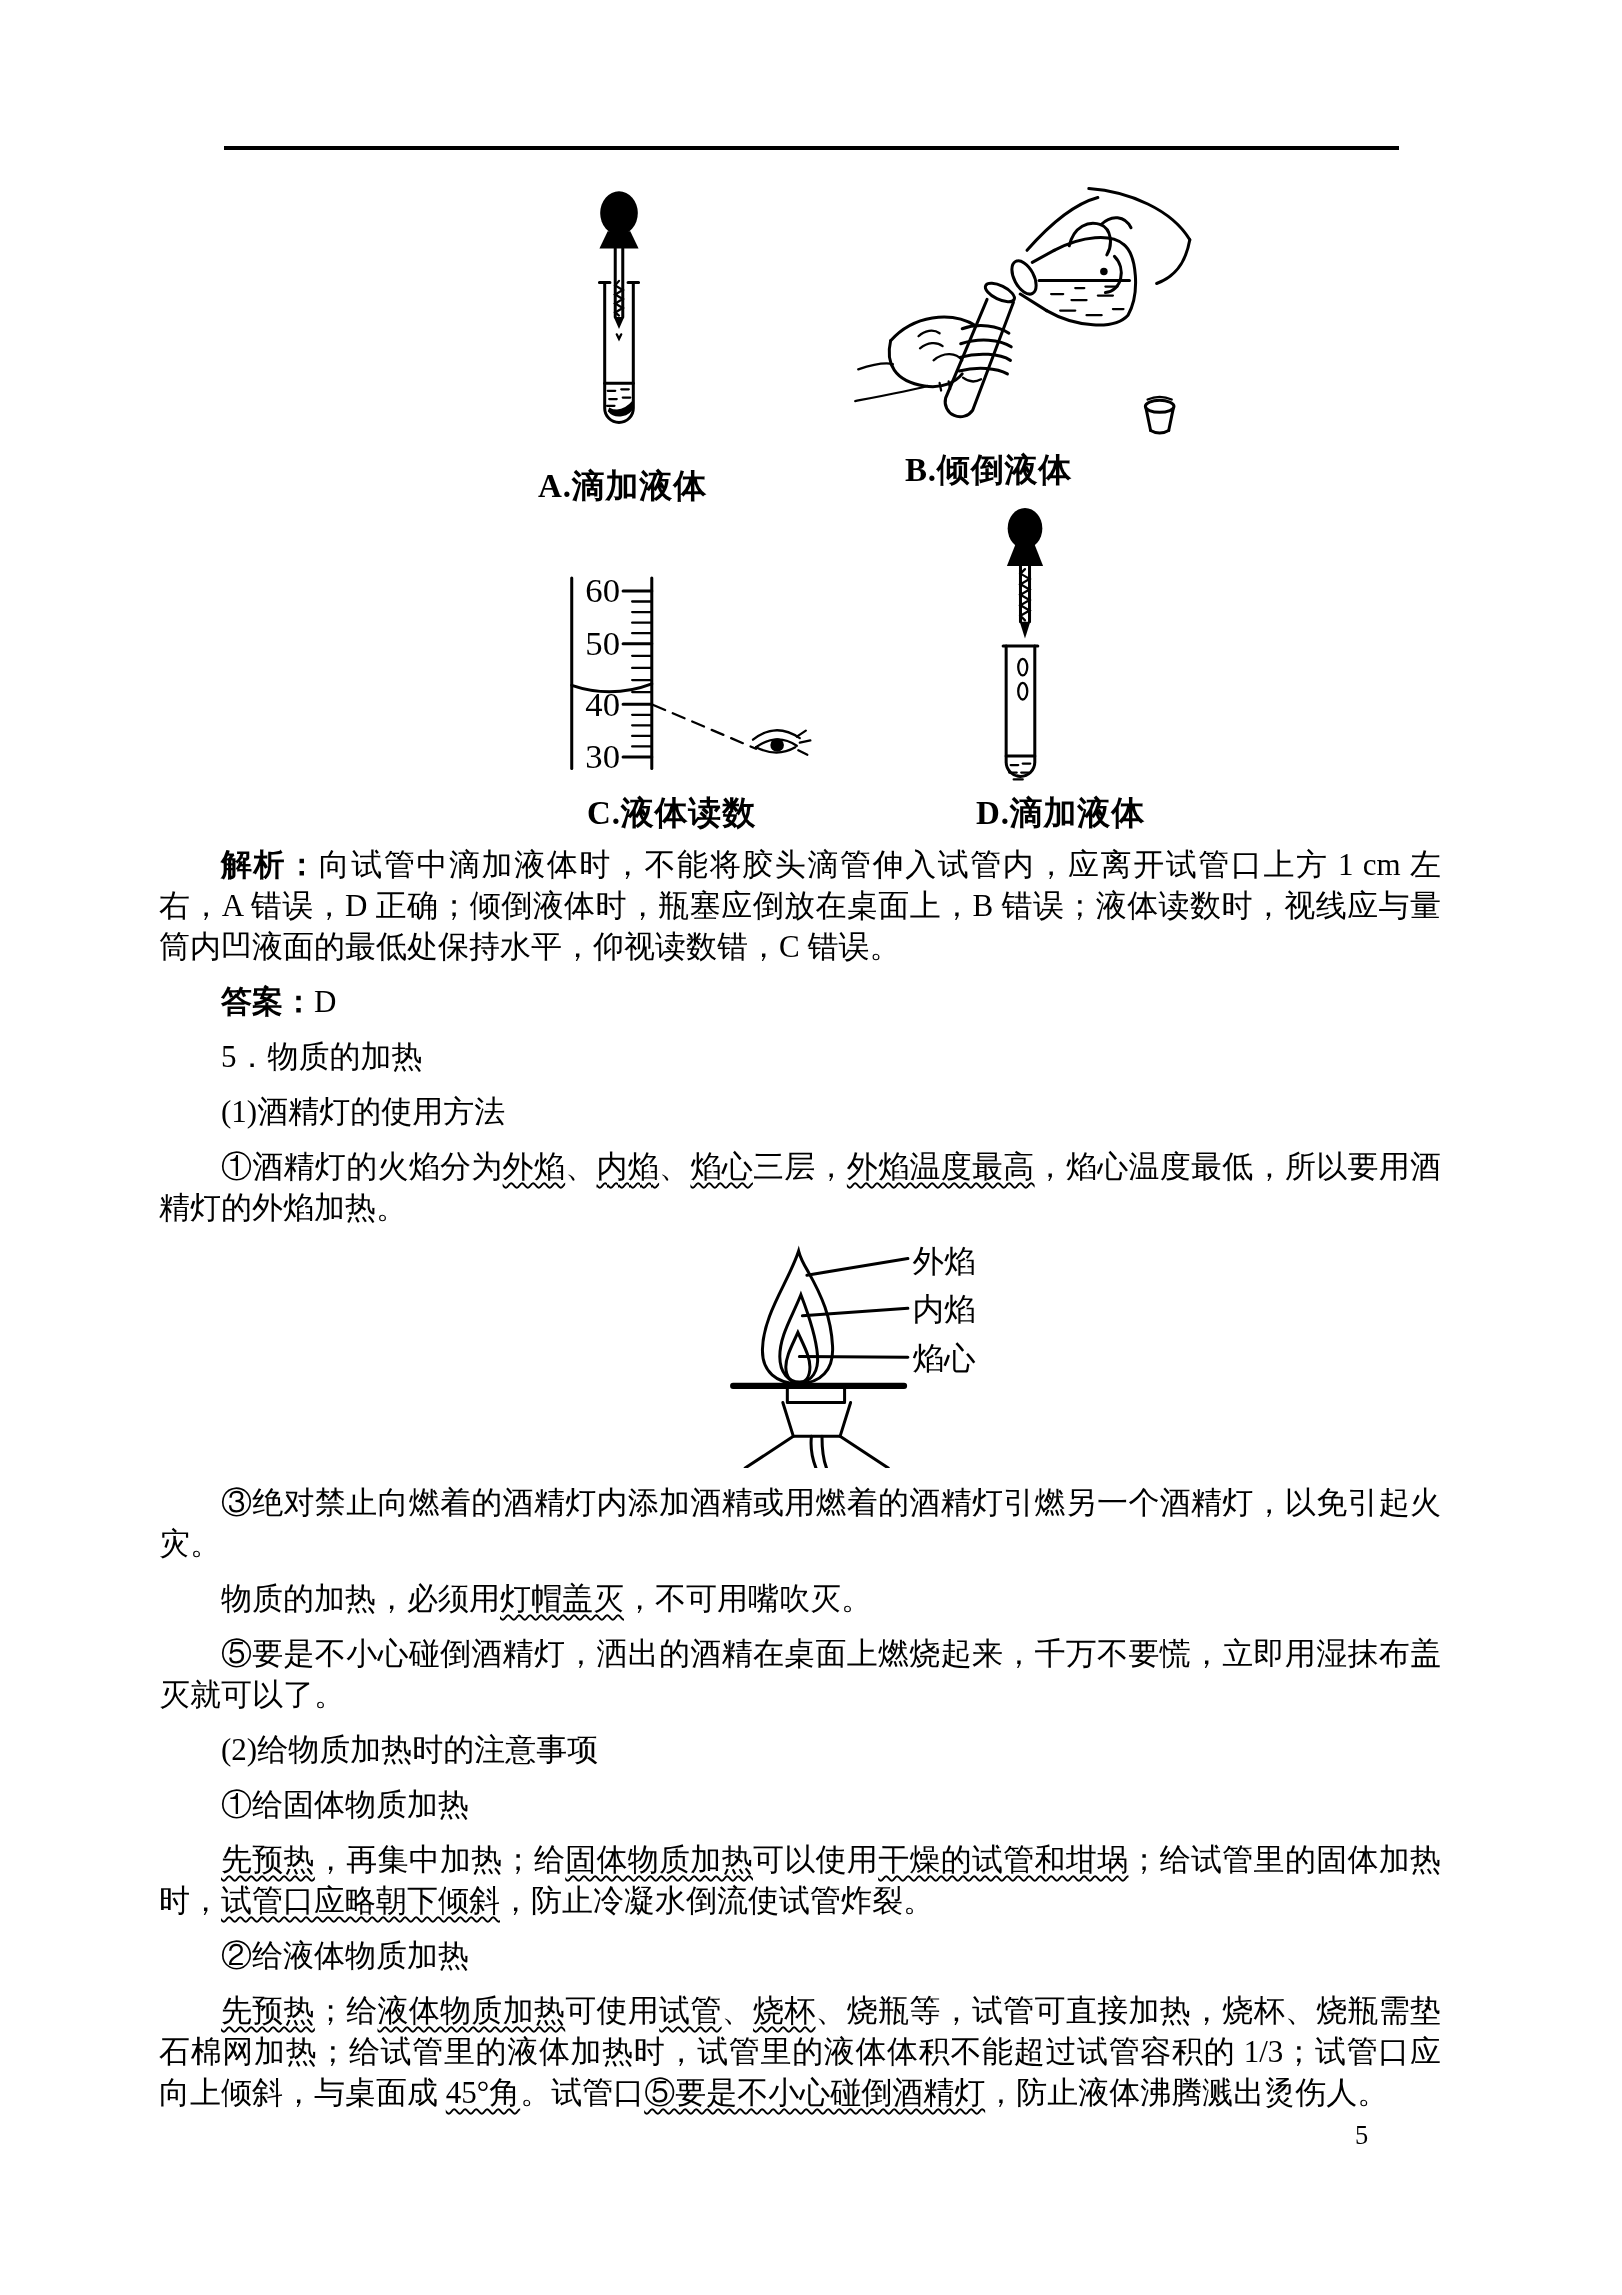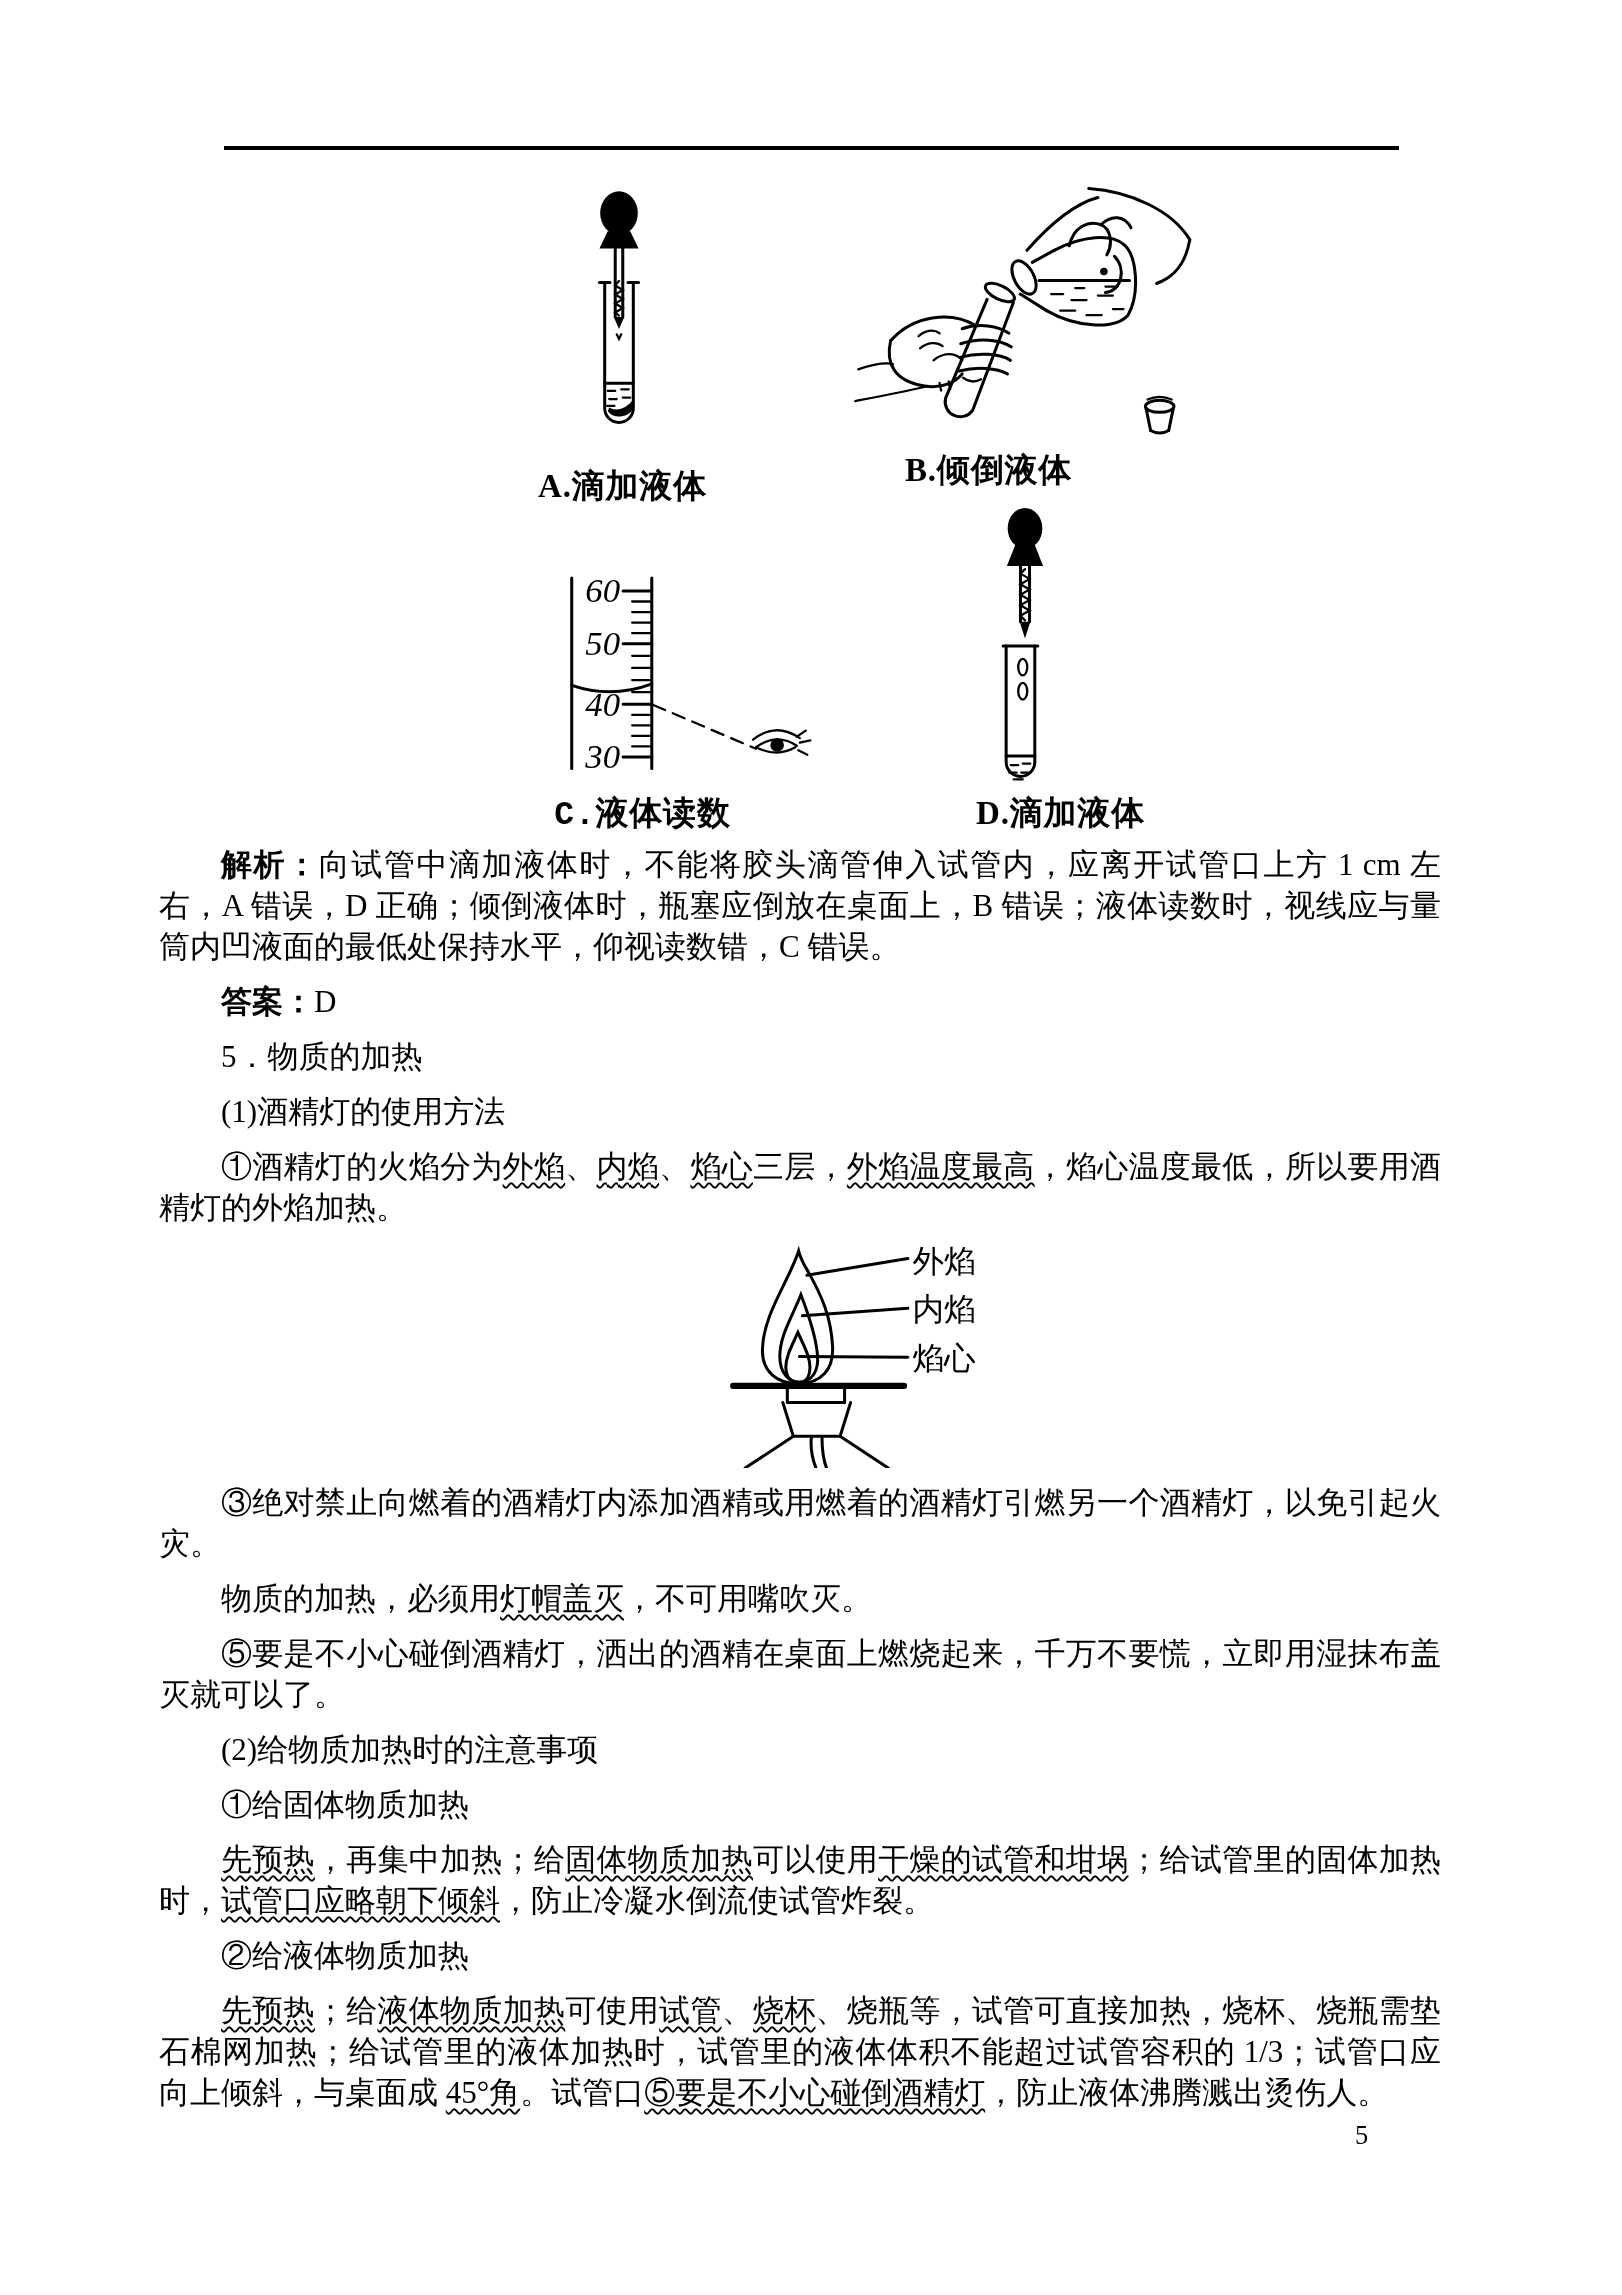--- a/index.html
+++ b/index.html
@@ -85,21 +85,21 @@
     <ellipse class="ln" cx="412" cy="299" rx="19" ry="8"></ellipse>
     <path class="lnthin" d="M396,290 Q412,283 428,290"></path>
     <path class="ln" d="M394,302 L400,331 M430,302 L424,331"></path>
     <path class="ln" d="M400,331 Q412,338 424,331"></path>
   </svg>
 </div>
 
 <div class="caption" style="left:494px;top:448px;margin-top:16px;">A.滴加液体</div>
 <div class="caption" style="left:860px;top:448px;">B.倾倒液体</div>
 
-<div class="fig" style="left:555px;top:566px;font-style:italic;">
+<div class="fig" style="left:555px;top:566px;">
   <svg width="257" height="219" viewBox="0 0 340 290">
     <line class="ln" x1="22" y1="16" x2="22" y2="268"></line>
     <line class="ln" x1="128" y1="16" x2="128" y2="268"></line>
     <path class="ln" d="M90,33 H128 M90,103 H128 M90,183 H128 M90,253 H128"></path>
     <path class="lnthin" d="M102,47 H128 M102,61 H128 M102,75 H128 M102,89 H128
                            M102,119 H128 M102,135 H128 M102,151 H128 M102,167 H128
                            M102,197 H128 M102,211 H128 M102,225 H128 M102,239 H128"></path>
     <text x="86" y="48" font-size="46" text-anchor="end">60</text>
     <text x="86" y="118" font-size="46" text-anchor="end">50</text>
     <text x="86" y="198" font-size="46" text-anchor="end">40</text>
@@ -125,21 +125,21 @@
     <path class="blk" d="M58,152 L72,152 L65,174 Z"></path>
     <line class="ln" x1="36" y1="184" x2="82" y2="184"></line>
     <path class="ln" d="M40,184 L40,338 A19,19 0 0 0 78,338 L78,184"></path>
     <ellipse class="lnthin" cx="62" cy="212" rx="6" ry="11"></ellipse>
     <ellipse class="lnthin" cx="62" cy="244" rx="6" ry="11"></ellipse>
     <line class="ln" x1="40" y1="330" x2="78" y2="330"></line>
     <path class="lnthin" d="M46,342 H56 M62,340 H72 M44,352 H54 M60,352 H70 M50,361 H62"></path>
   </svg>
 </div>
 
-<div class="caption" style="left:514px;top:791px;font-family:Liberation Mono, monospace;">C.液体读数</div>
+<div class="caption" style="left:543px;top:791px;">C.液体读数</div>
 <div class="caption" style="left:932px;top:791px;">D.滴加液体</div>
 
 <div class="textblock">
   <p class="para"><span class="bold">解析：</span><span>向试管中滴加液体时，不能将胶头滴管伸入试管内，应离开试管口上方 1 cm 左右，A 错误，D 正确；倾倒液体时，瓶塞应倒放在桌面上，B 错误；液体读数时，视线应与量筒内凹液面的最低处保持水平，仰视读数错，C 错误。</span></p>
   <p class="para"><span class="bold">答案：</span><span>D</span></p>
 
   <p class="para"><span>5．物质的加热</span></p>
   <p class="para"><span>(1)酒精灯的使用方法</span></p>
   <p class="para"><span>①酒精灯的火焰分为</span><span class="wu">外焰</span><span>、</span><span class="wu">内焰</span><span>、</span><span class="wu">焰心</span><span>三层，</span><span class="wu">外焰温度最高</span><span>，焰心温度最低，所以要用酒精灯的外焰加热。</span></p>
 

